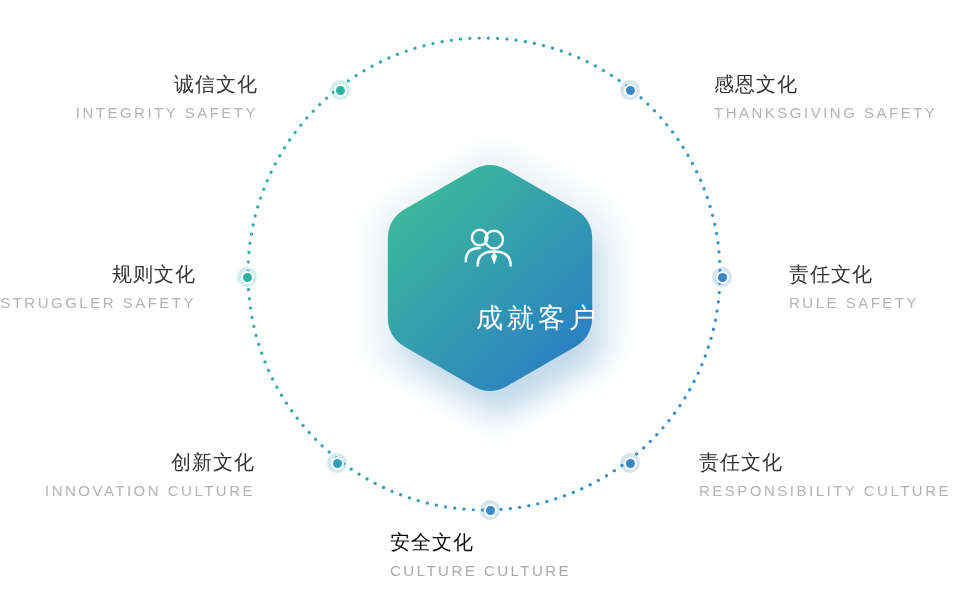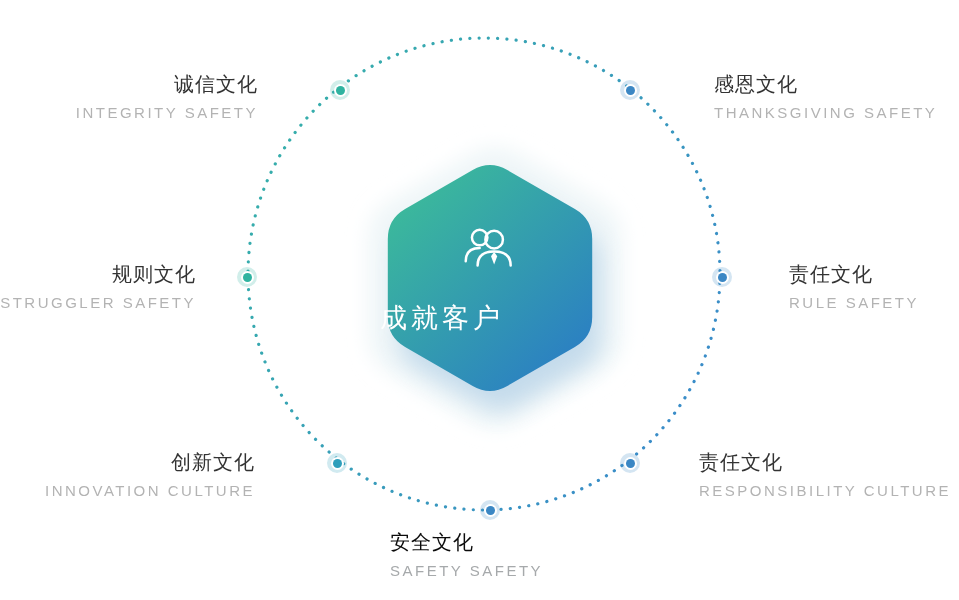--- a/index.html
+++ b/index.html
@@ -21,21 +21,21 @@
   .dot .core {
     position:relative; width:9px; height:9px; border-radius:50%;
     background:var(--dot-color,#3b87c4);
     box-shadow:0 0 0 2px #ffffff;
   }
   
   .hex-svg { position:absolute; left:320px; top:98px; }
   .center-icon { position:absolute; left:459px; top:222px; }
   .center-title {
     position:absolute; left:380px; top:300px; width:220px;
-    text-align:left; color:#ffffff; font-size:27px; font-weight:500;
+    text-align:right; color:#ffffff; font-size:27px; font-weight:500;
     letter-spacing:4px;
   }
   
   .label { position:absolute; }
   .label .zh {
     font-size:20px; color:#333333; letter-spacing:1px; line-height:1.15;
   }
   .label .en {
     margin-top:9px; font-size:15px; color:#b3b3b3; letter-spacing:2.5px;
     line-height:1.1; white-space:nowrap;
@@ -141,16 +141,16 @@
     <div class="en">INNOVATION CULTURE</div>
   </div>
 
   <div class="label align-left" style="left:699px; top:451px; width:258px;">
     <div class="zh">责任文化</div>
     <div class="en">RESPONSIBILITY CULTURE</div>
   </div>
 
   <div class="label align-center label-safety" style="left:390px; top:531px; width:200px;">
     <div class="zh">安全文化</div>
-    <div class="en">SAFETY SAFETY</div>
+    <div class="en">CULTURE CULTURE</div>
   </div>
 
 </div>
 
 </body></html>

